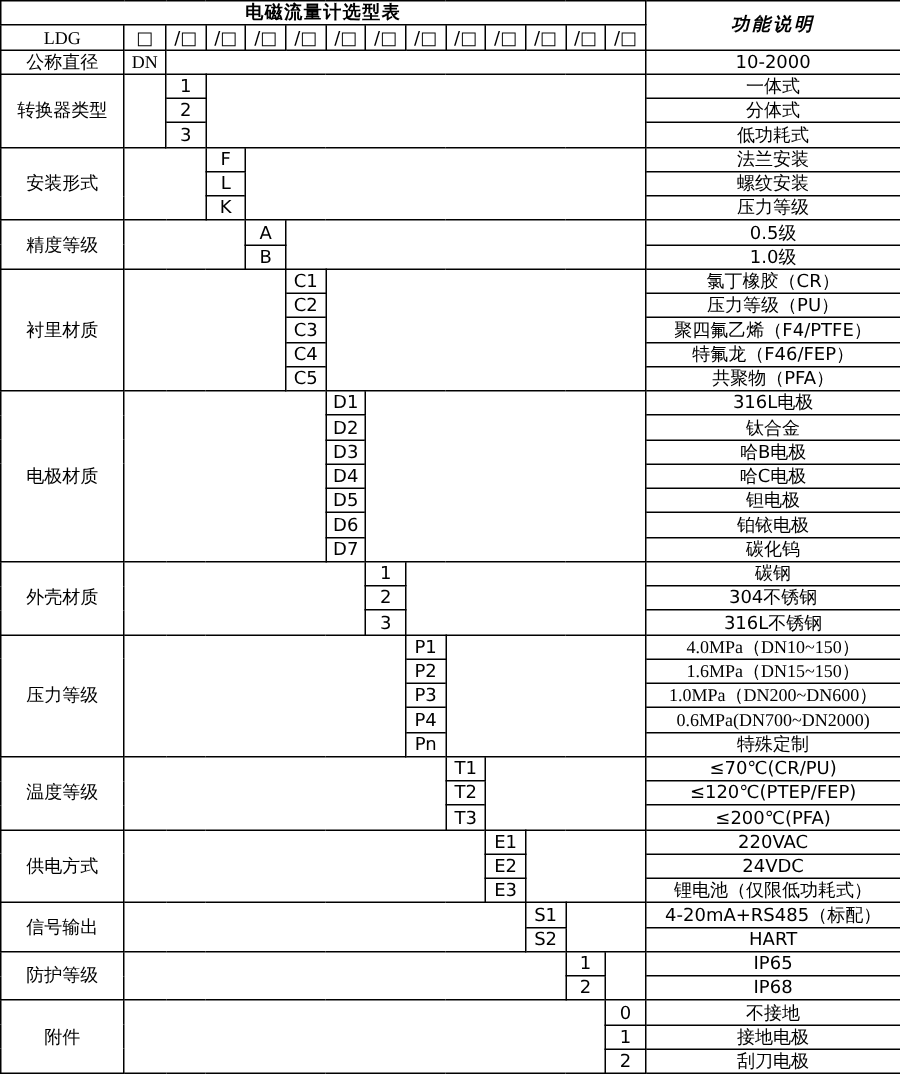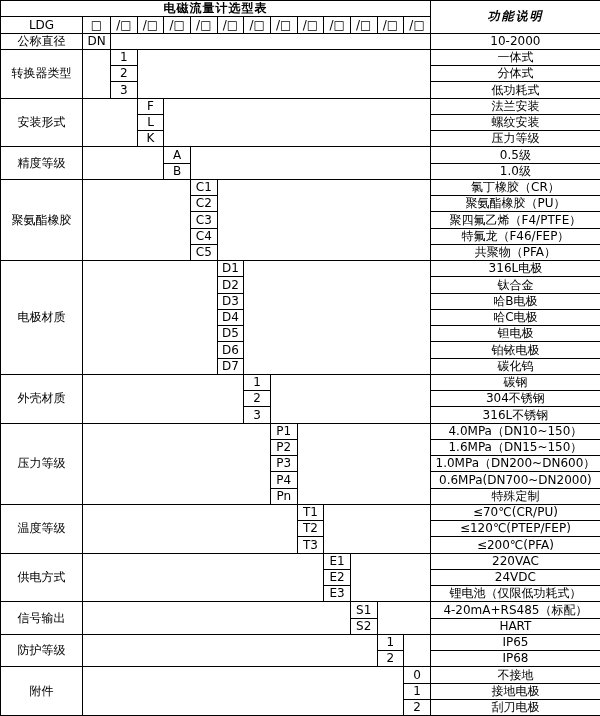--- a/index.html
+++ b/index.html
@@ -43,20 +43,21 @@
     font-weight: 600;
     letter-spacing: 2px;
     font-style: italic;
   }
   td.label-cell {
     font-size: 13px;
   }
   td.left {
     text-align: left;
     padding-left: 3px;
+    font-family: Liberation Serif, serif;
   }
   td.box-cell {
     font-size: 12px;
     padding: 0;
   }
   td.desc-cell {
     font-size: 12px;
   }
   td.empty {
     background: #ffffff;
@@ -146,29 +147,29 @@
           <td class="empty" colspan="3" rowspan="2"></td>
           <td class="code-cell">A</td>
           <td class="empty" colspan="9" rowspan="2"></td>
           <td class="desc-cell">0.5级</td>
         </tr>
         <tr>
           <td class="code-cell">B</td>
           <td class="desc-cell">1.0级</td>
         </tr>
         <tr>
-          <td class="label-cell" rowspan="5">聚氨酯橡胶</td>
+          <td class="label-cell" rowspan="5">衬里材质</td>
           <td class="empty" colspan="4" rowspan="5"></td>
           <td class="code-cell">C1</td>
           <td class="empty" colspan="8" rowspan="5"></td>
           <td class="desc-cell">氯丁橡胶（CR）</td>
         </tr>
         <tr>
           <td class="code-cell">C2</td>
-          <td class="desc-cell">聚氨酯橡胶（PU）</td>
+          <td class="desc-cell">压力等级（PU）</td>
         </tr>
         <tr>
           <td class="code-cell">C3</td>
           <td class="desc-cell">聚四氟乙烯（F4/PTFE）</td>
         </tr>
         <tr>
           <td class="code-cell">C4</td>
           <td class="desc-cell">特氟龙（F46/FEP）</td>
         </tr>
         <tr>

